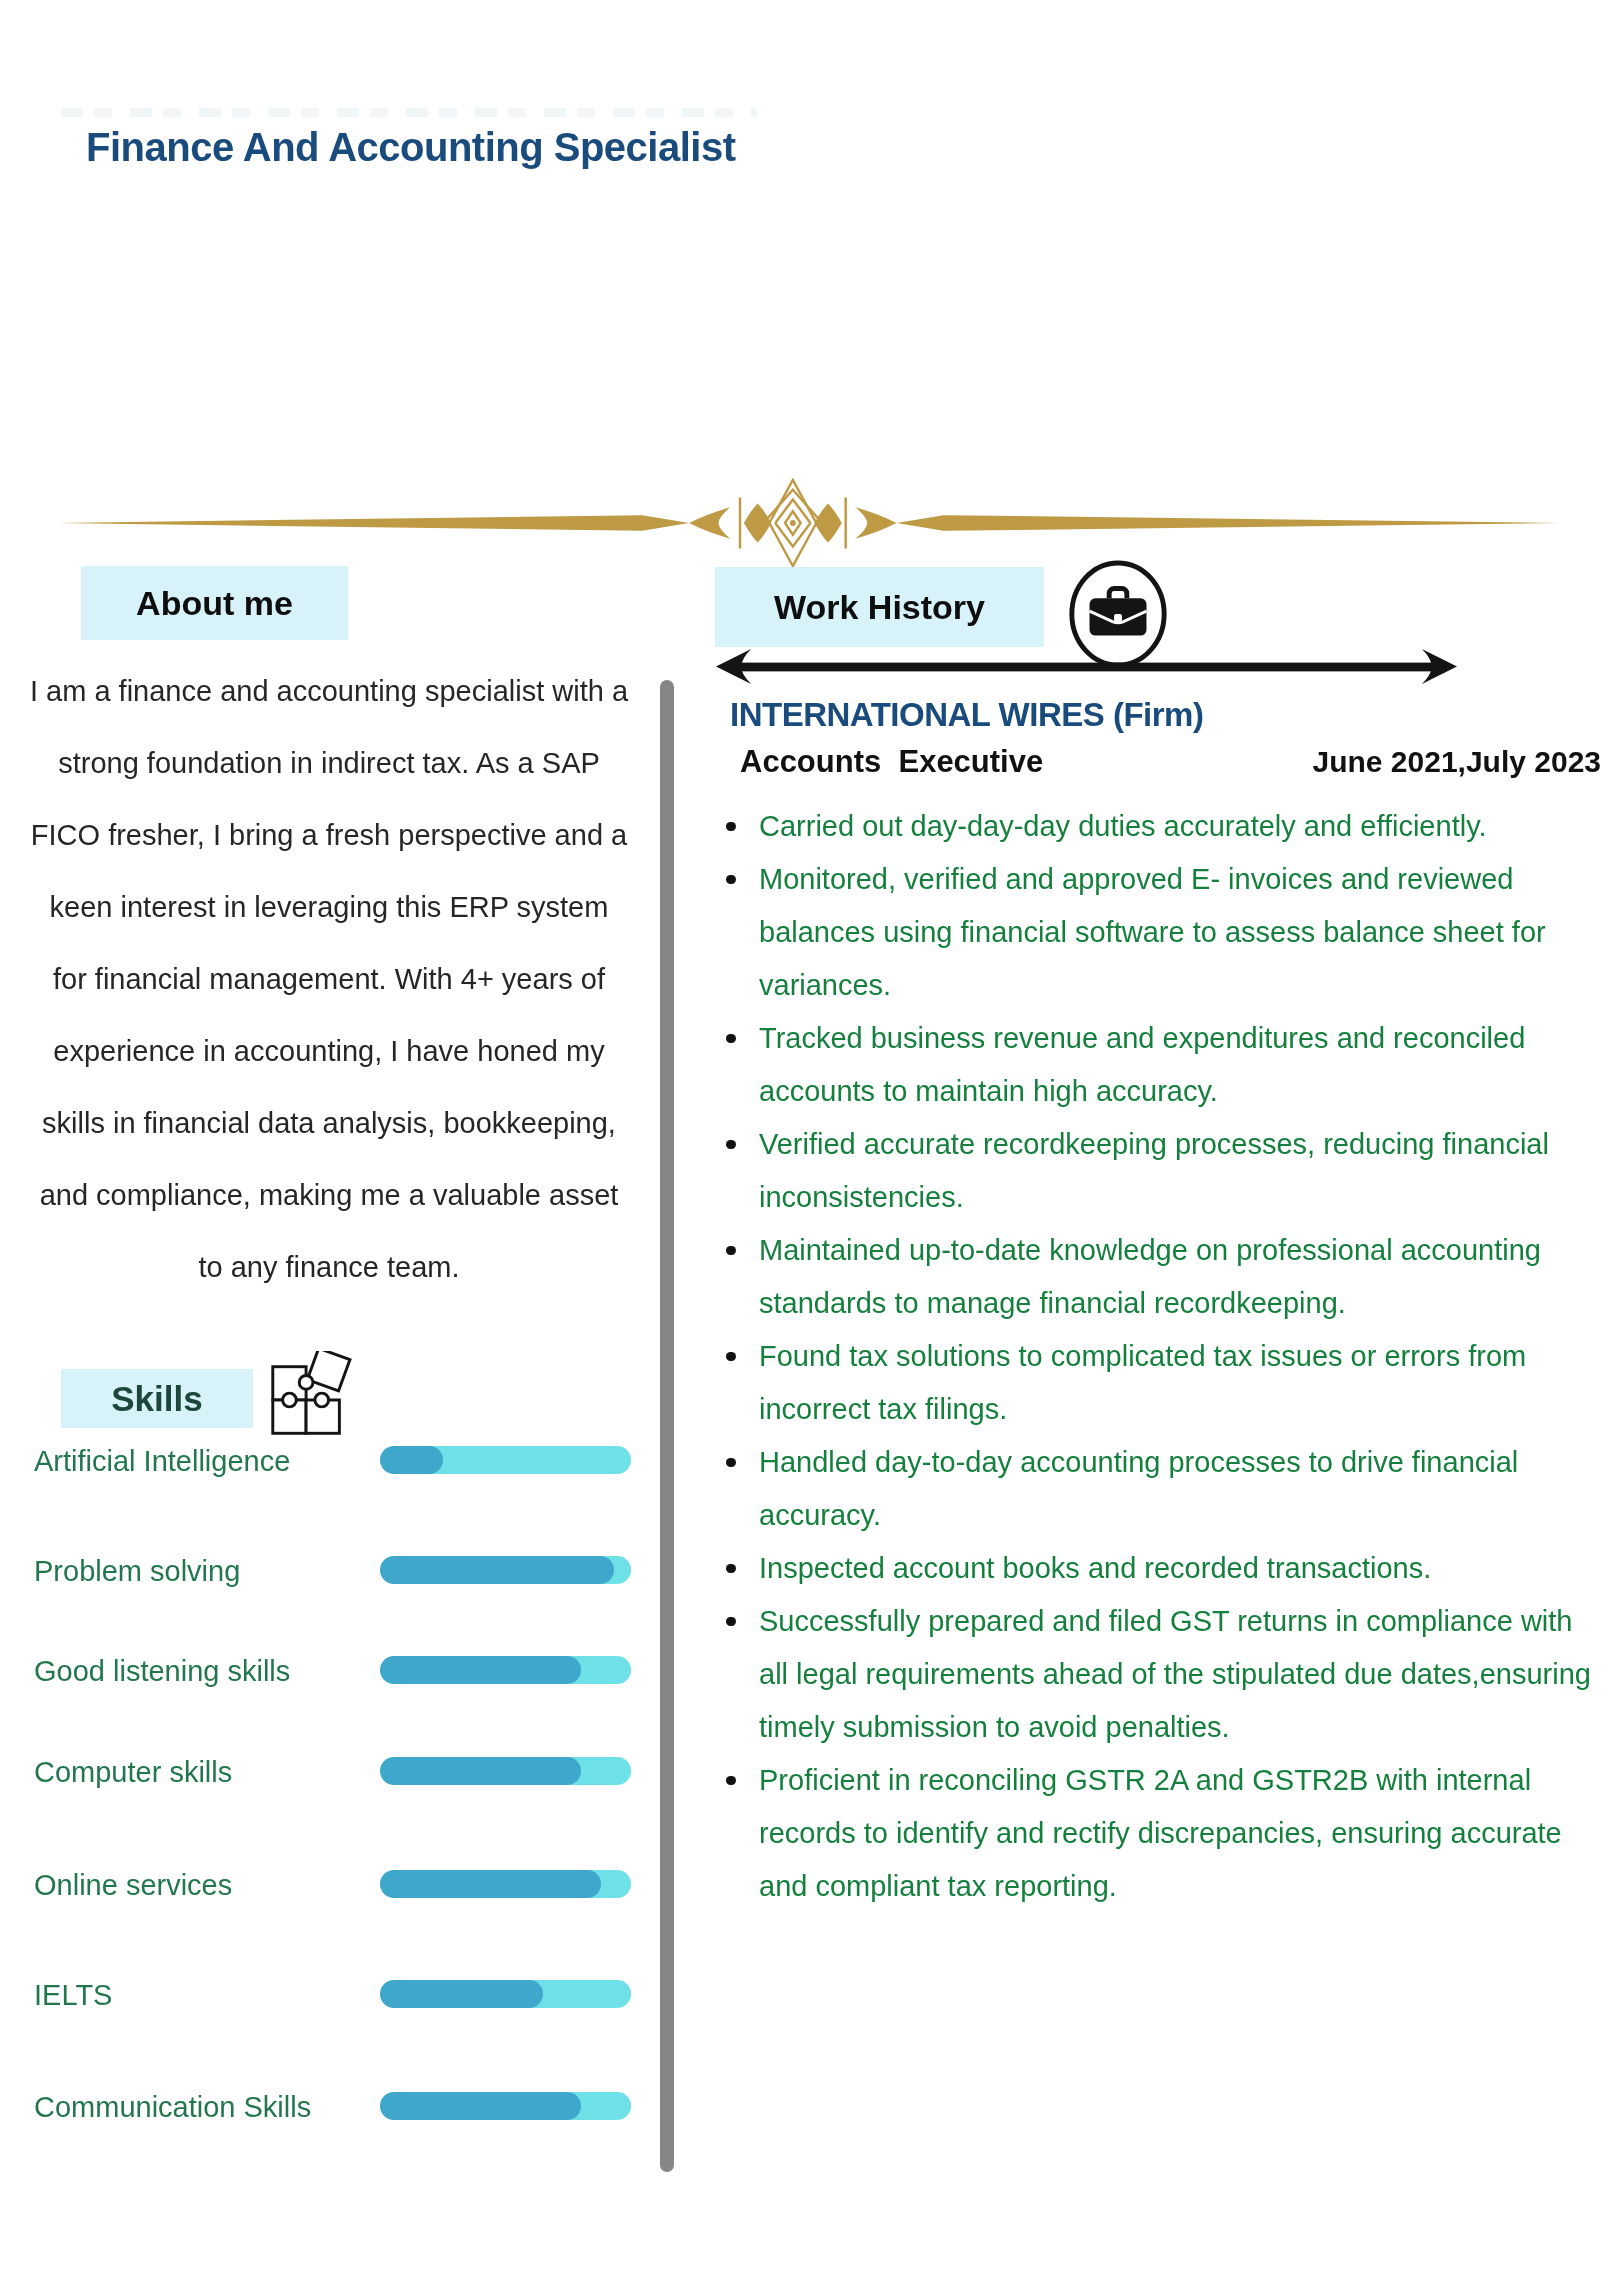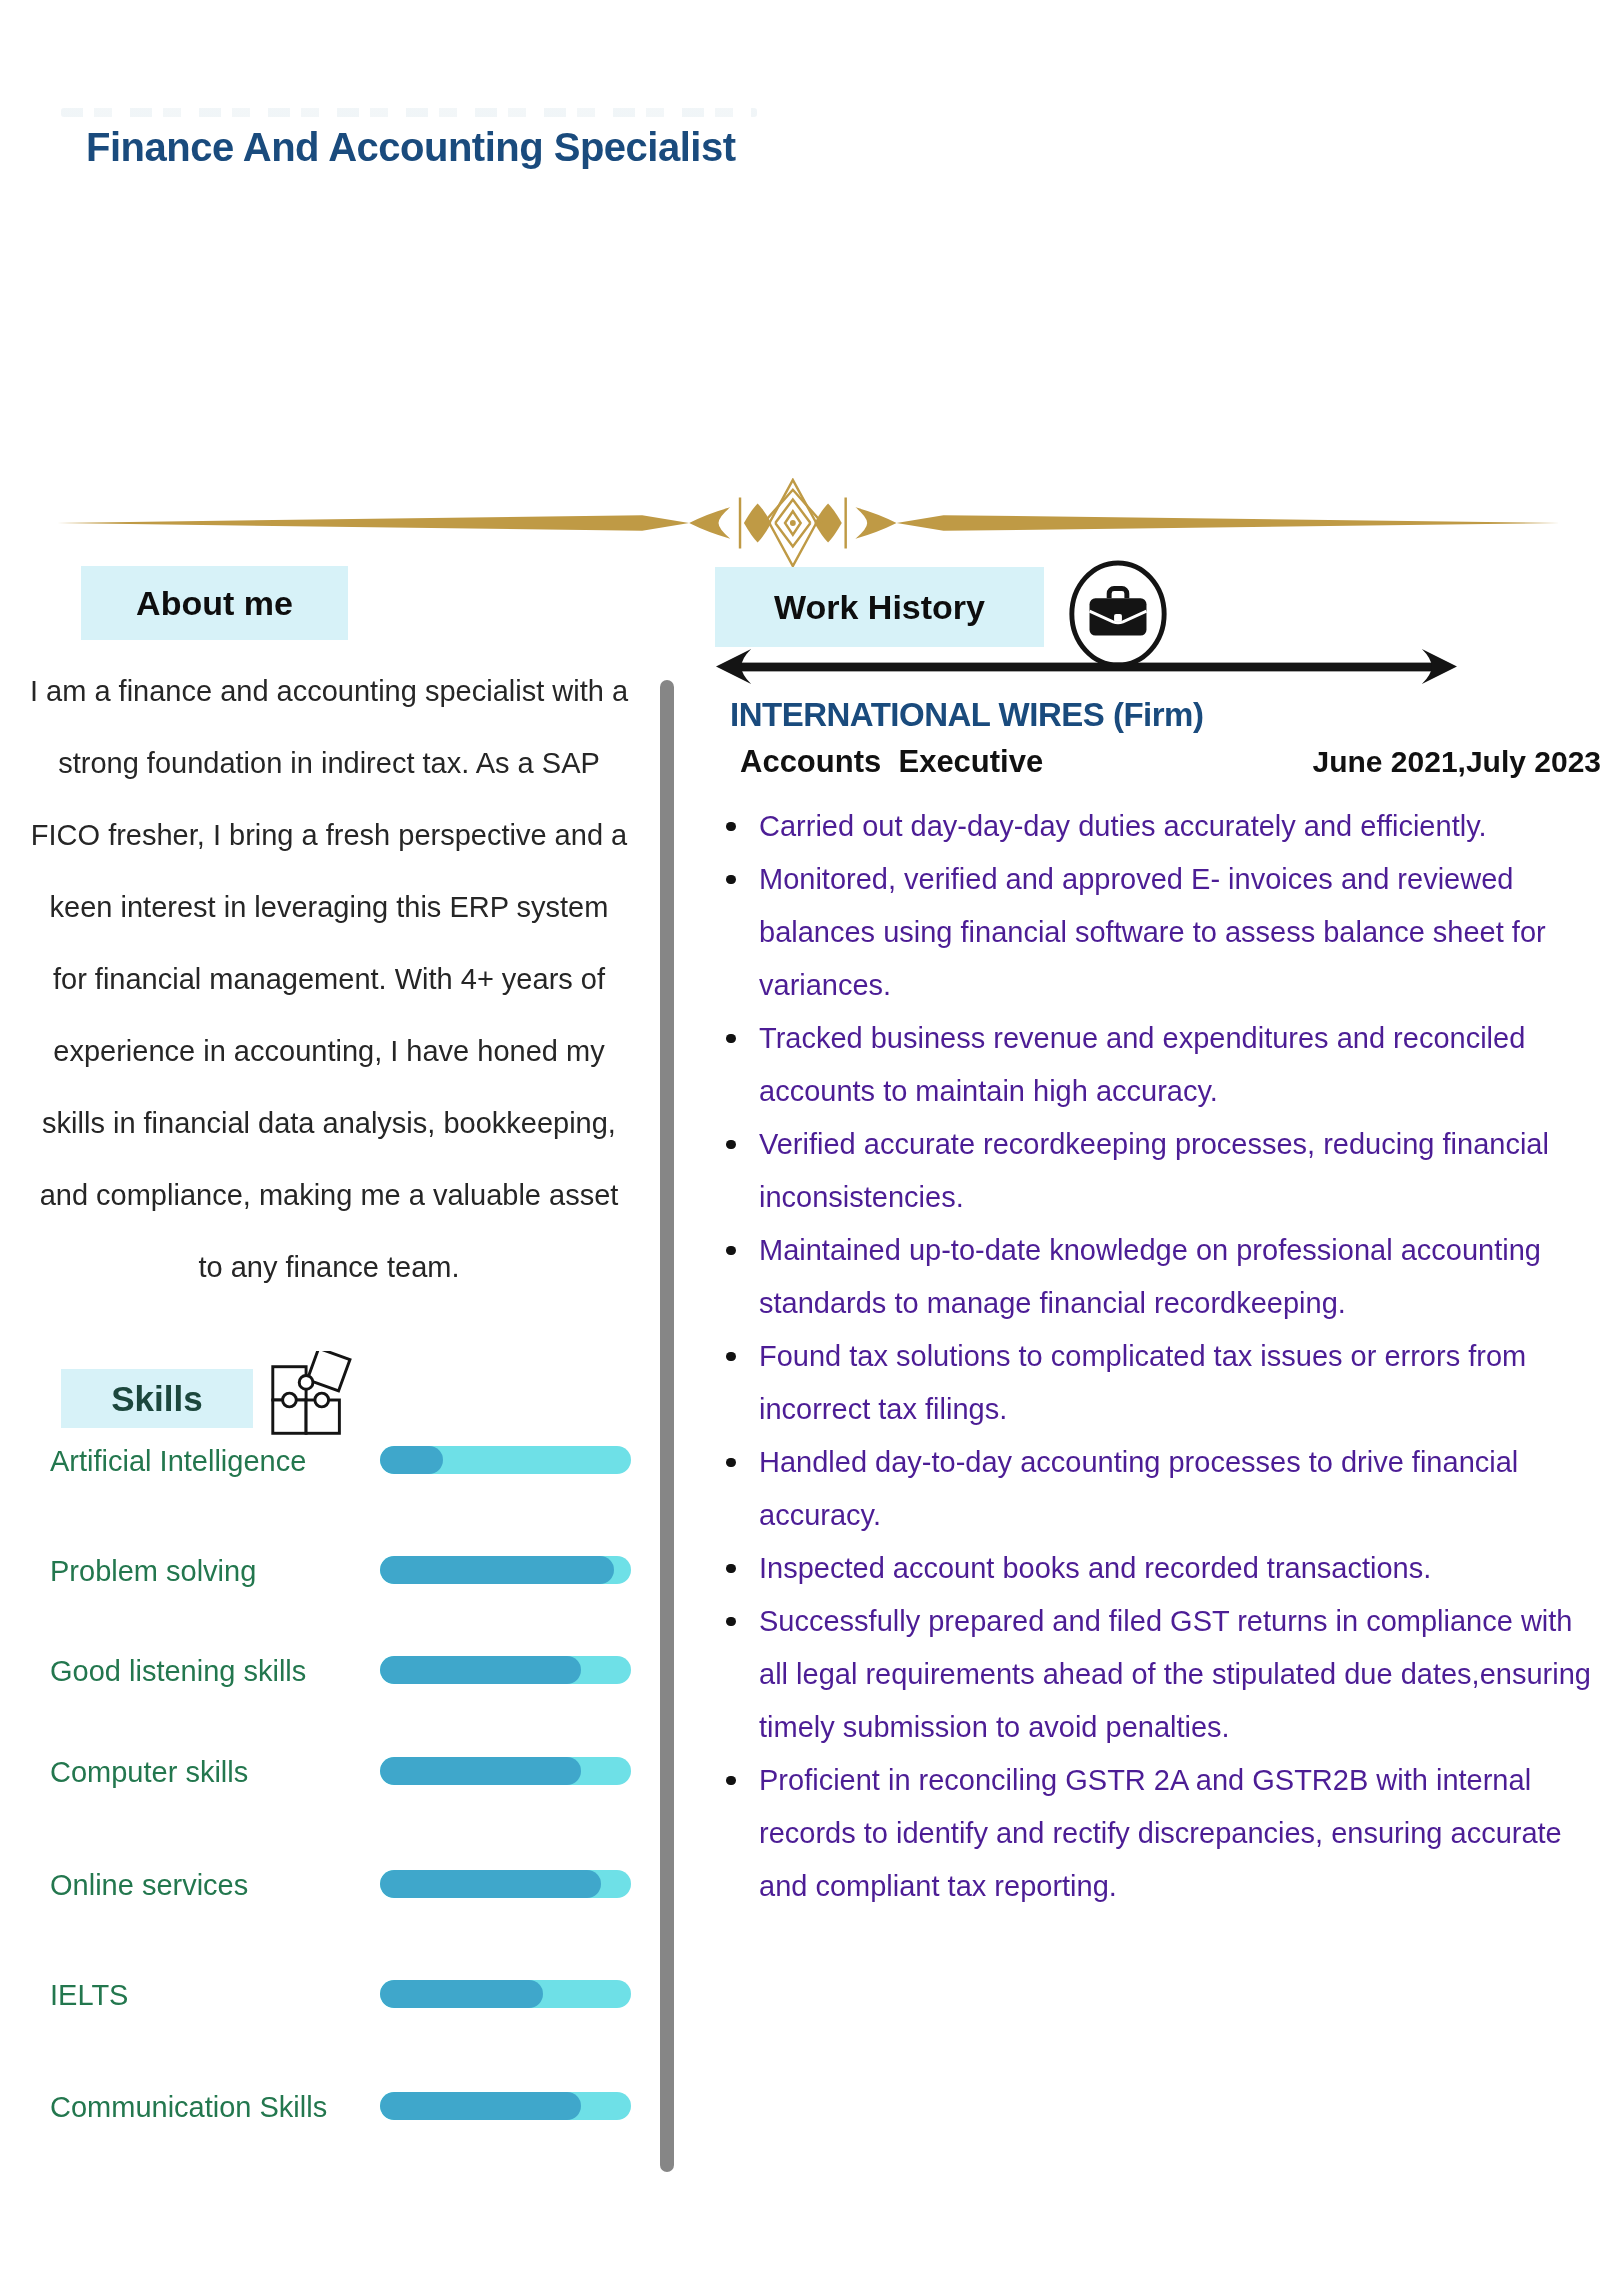--- a/index.html
+++ b/index.html
@@ -47,33 +47,33 @@
     display:flex;justify-content:space-between;align-items:baseline;text-align:right;
   }
   .role{font-size:31px;font-weight:bold;color:#111;white-space:pre-wrap;}
   .dates{font-size:30px;font-weight:bold;color:#111;}
   .bullets{
     position:absolute;left:714px;top:800px;width:894px;
     margin:0;padding:0;list-style:none;
   }
   .bullets li{
     position:relative;padding-left:45px;
-    font-size:29px;line-height:53px;color:#4c1d95;
+    font-size:29px;line-height:53px;color:#15803d;
   }
   .bullets li::before{
     content:"";position:absolute;left:11.8px;top:21.6px;
     width:9.8px;height:9.8px;border-radius:50%;background:#111;
   }
   .col-divider{
     position:absolute;left:660px;top:680px;width:13.7px;height:1492px;
     background:#868686;border-radius:7.8px;
   }
   .skill-row{position:absolute;left:34px;width:600px;height:29px;}
   .skill-label{
-    position:absolute;left:16px;top:50%;transform:translateY(-50%);
+    position:absolute;left:0;top:50%;transform:translateY(-50%);
     font-size:29px;color:#23774e;white-space:nowrap;
   }
   .skill-bar{
     position:absolute;right:2.9px;top:0;width:251px;height:28px;
     background:#6ee0e7;border-radius:14.7px;overflow:hidden;
   }
   .skill-fill{height:100%;background:#3fa7cb;border-radius:14.7px;}
 </style>
 </head>
 <body>

